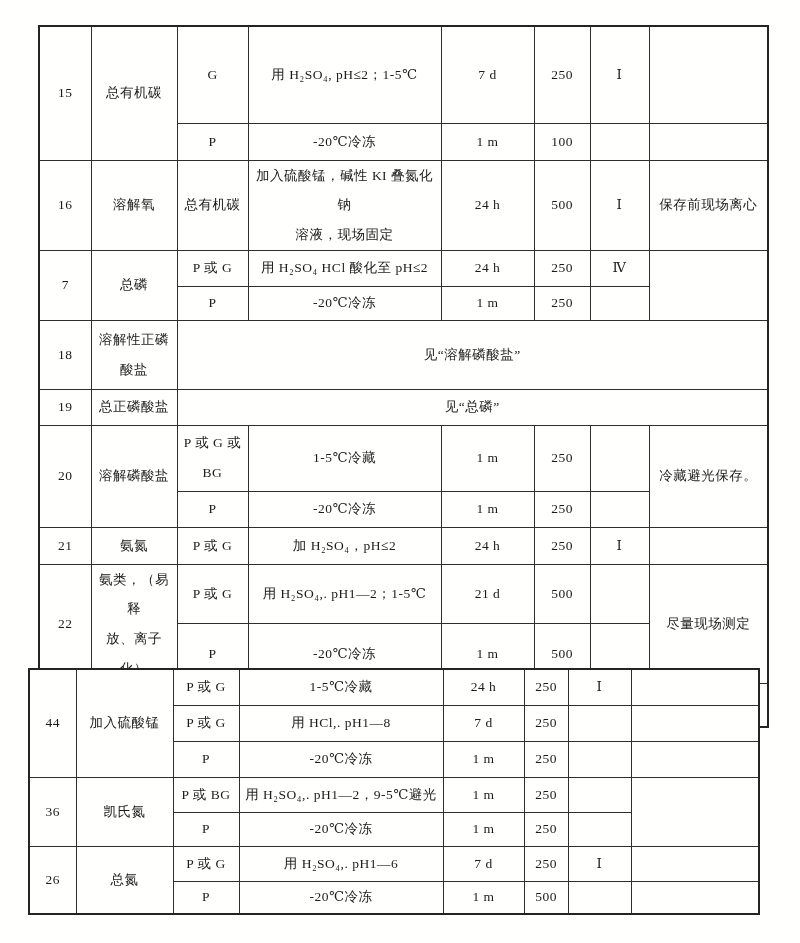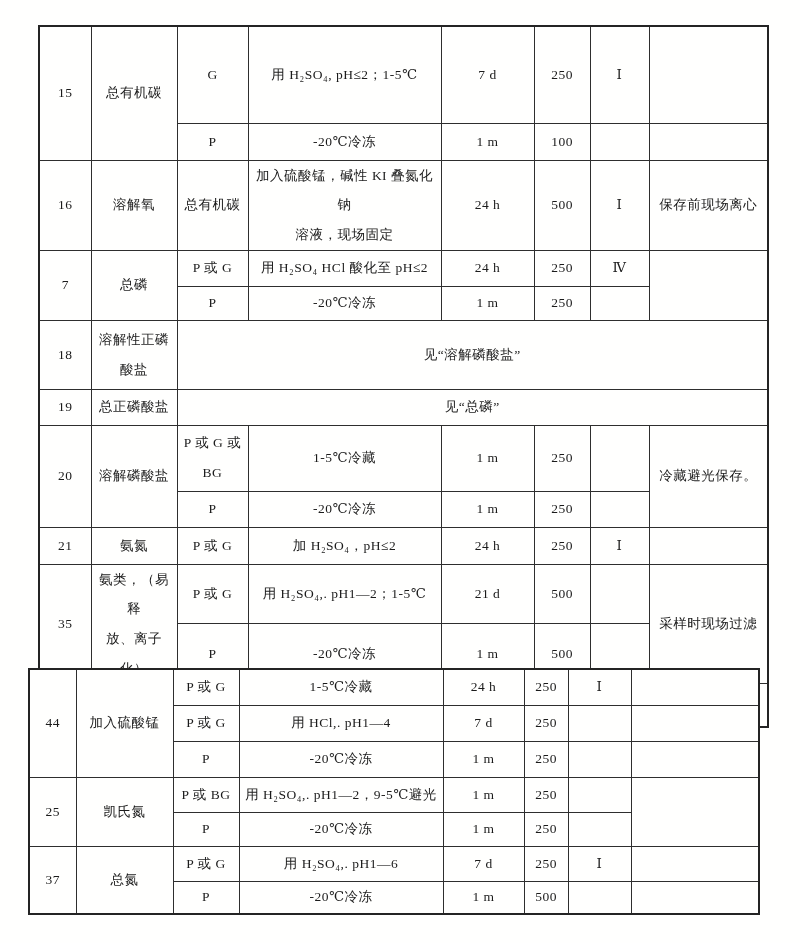--- a/index.html
+++ b/index.html
@@ -115,29 +115,29 @@
         <td>氨氮</td>
         <td>P 或 G</td>
         <td>加 H₂SO₄，pH≤2</td>
         <td>24 h</td>
         <td>250</td>
         <td>Ⅰ</td>
         <td></td>
       </tr>
 
       <tr style="height:34px">
-        <td rowspan="2">35</td>
+        <td rowspan="2">22</td>
         <td rowspan="2">氨类，（易释
 放、离子化）</td>
         <td>P 或 G</td>
         <td>用 H₂SO₄,. pH1—2；1-5℃</td>
         <td>21 d</td>
         <td>500</td>
         <td></td>
-        <td rowspan="2">采样时现场过滤</td>
+        <td rowspan="2">尽量现场测定</td>
       </tr>
       <tr style="height:34px">
         <td>P</td>
         <td>-20℃冷冻</td>
         <td>1 m</td>
         <td>500</td>
         <td></td>
       </tr>
 
       <tr style="height:43px">
@@ -170,55 +170,55 @@
         <td rowspan="3">加入硫酸锰</td>
         <td>P 或 G</td>
         <td>1-5℃冷藏</td>
         <td>24 h</td>
         <td>250</td>
         <td>Ⅰ</td>
         <td></td>
       </tr>
       <tr style="height:36px">
         <td>P 或 G</td>
-        <td>用 HCl,. pH1—4</td>
+        <td>用 HCl,. pH1—8</td>
         <td>7 d</td>
         <td>250</td>
         <td></td>
         <td></td>
       </tr>
       <tr style="height:36px">
         <td>P</td>
         <td>-20℃冷冻</td>
         <td>1 m</td>
         <td>250</td>
         <td></td>
         <td></td>
       </tr>
 
       <tr style="height:35px">
-        <td rowspan="2">25</td>
+        <td rowspan="2">36</td>
         <td rowspan="2">凯氏氮</td>
         <td>P 或 BG</td>
         <td>用 H₂SO₄,. pH1—2，9-5℃避光</td>
         <td>1 m</td>
         <td>250</td>
         <td></td>
         <td rowspan="2"></td>
       </tr>
       <tr style="height:34px">
         <td>P</td>
         <td>-20℃冷冻</td>
         <td>1 m</td>
         <td>250</td>
         <td></td>
       </tr>
 
       <tr style="height:35px">
-        <td rowspan="2">37</td>
+        <td rowspan="2">26</td>
         <td rowspan="2">总氮</td>
         <td>P 或 G</td>
         <td>用 H₂SO₄,. pH1—6</td>
         <td>7 d</td>
         <td>250</td>
         <td>Ⅰ</td>
         <td></td>
       </tr>
       <tr style="height:33px">
         <td>P</td>

